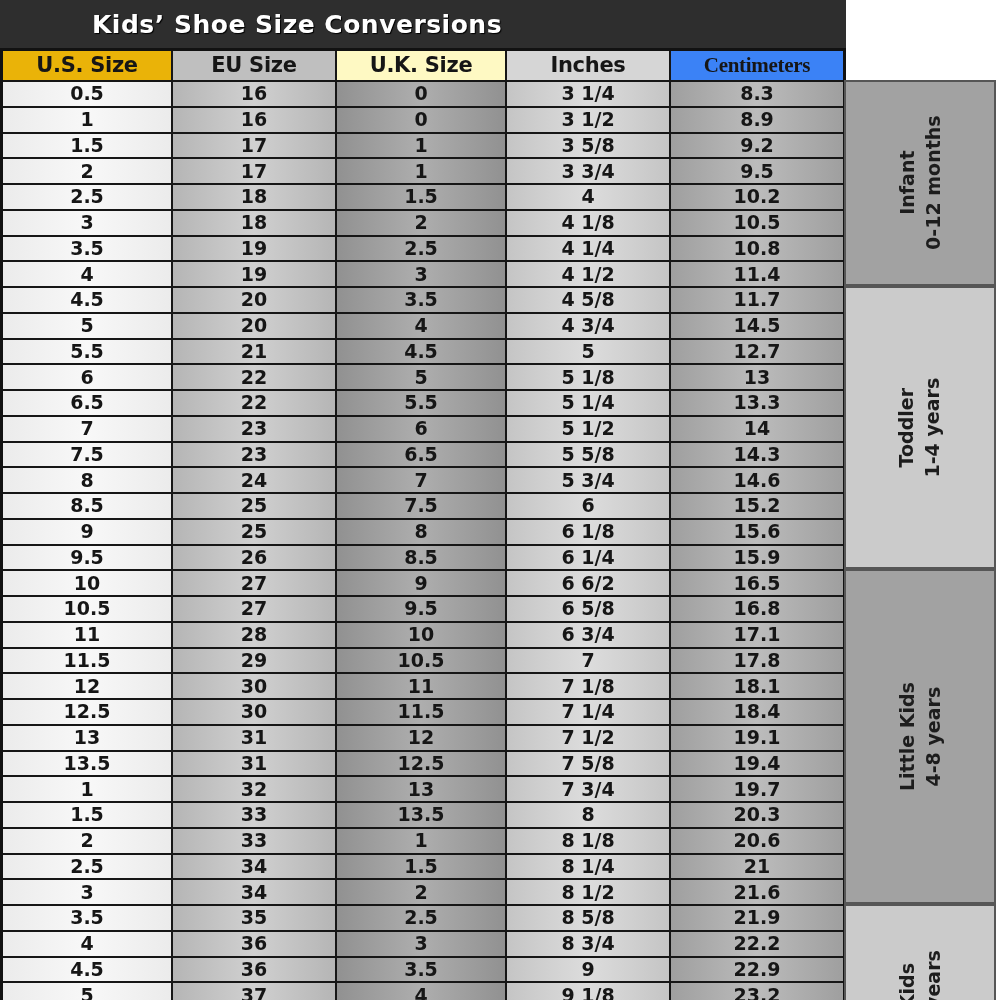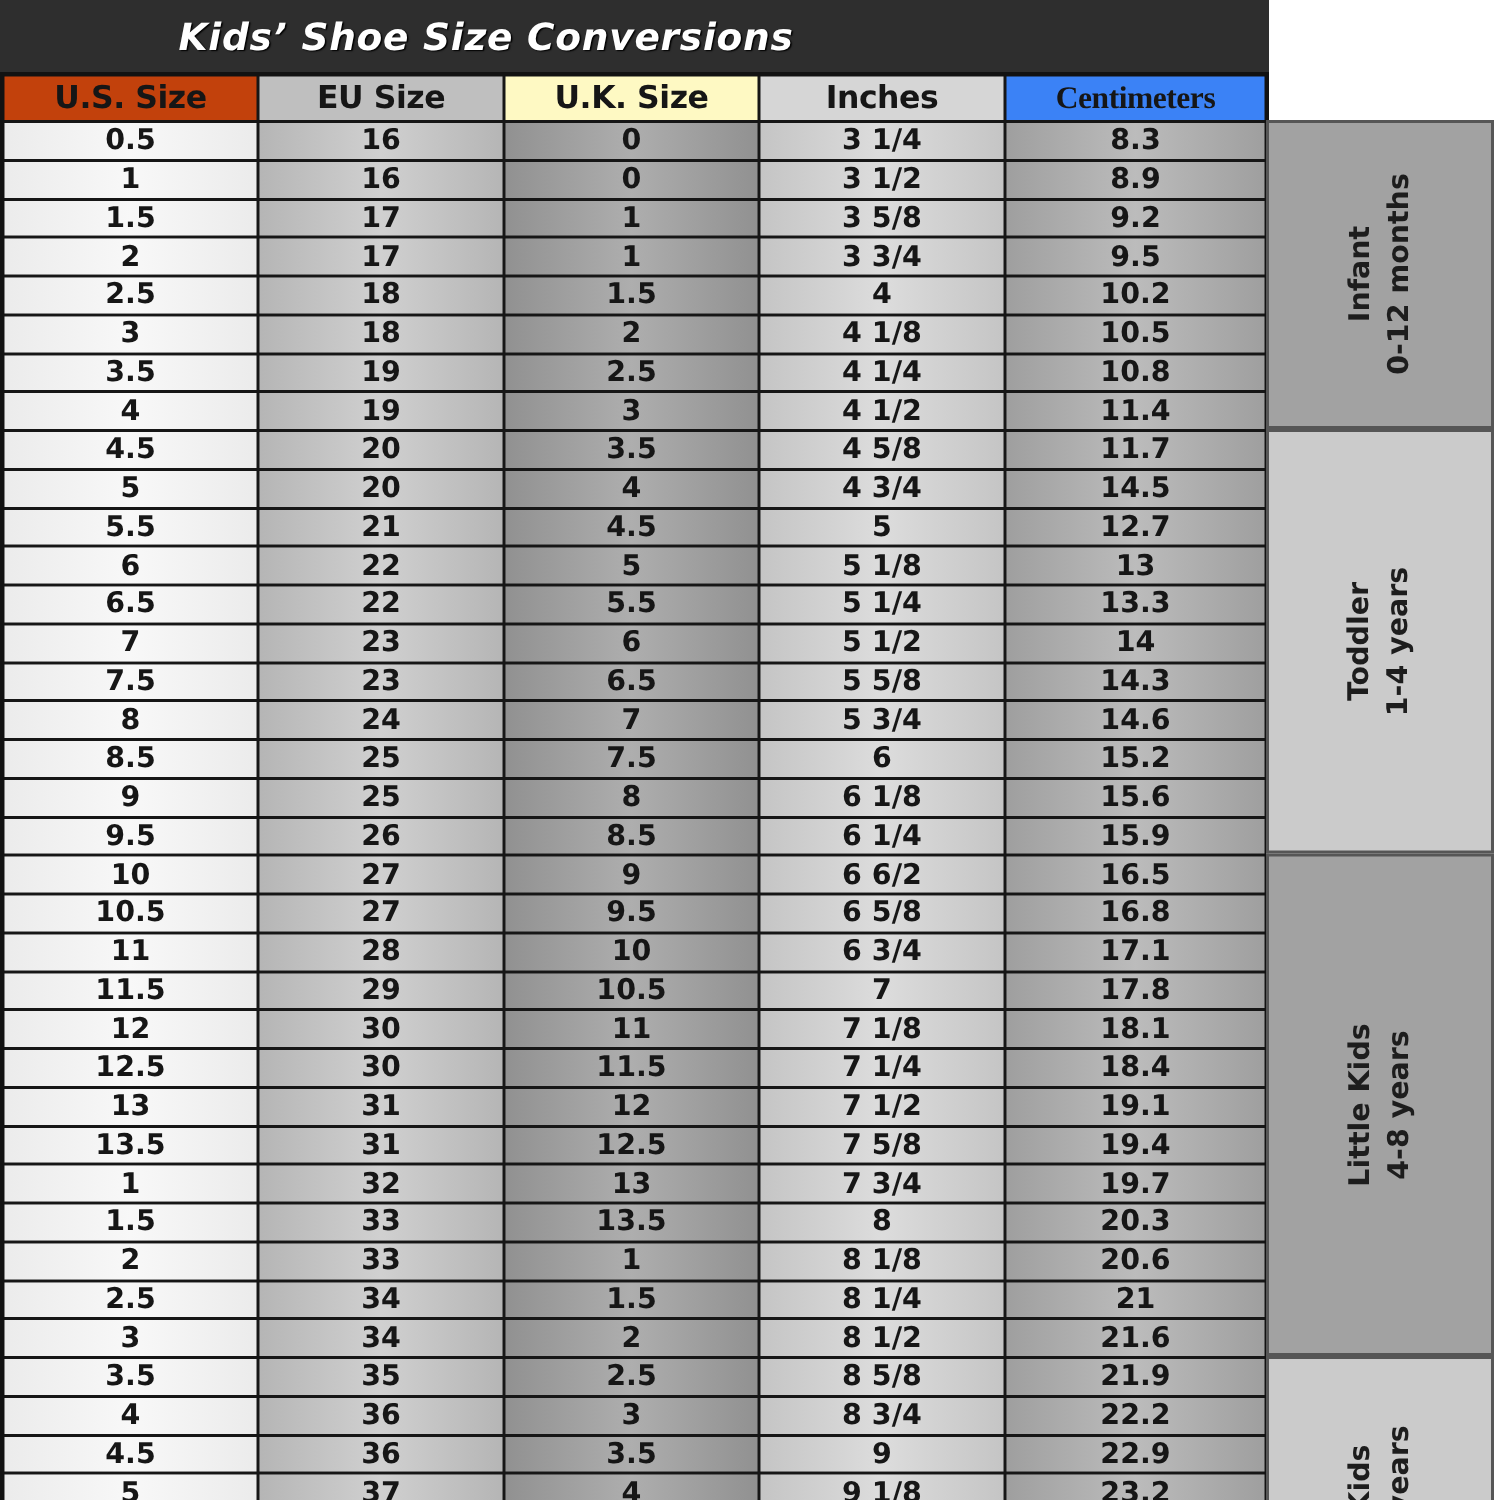--- a/index.html
+++ b/index.html
@@ -7,43 +7,43 @@
     position:relative;width:1000px;height:1000px;overflow:hidden;background:#fff;
     font-family:"DejaVu Sans","Liberation Sans",sans-serif;font-weight:bold;color:#161616;
     --row-pitch:25.75px;
   }
   
   .title-bar{
     position:absolute;top:0;left:0;width:846px;height:48px;background:#2e2e2e;
     display:flex;align-items:center;
   }
   .title-bar .title{
-    padding-left:119px;color:#ffffff;font-size:25px;letter-spacing:.5px;
-    text-shadow:1px 1px 1px #000;white-space:nowrap;font-style:italic;
+    padding-left:92px;color:#ffffff;font-size:25px;letter-spacing:.5px;
+    text-shadow:1px 1px 1px #000;white-space:nowrap;
   }
   
   .grid{
     position:absolute;top:48px;left:0;width:846px;box-sizing:border-box;
     display:grid;
     grid-template-columns:168px 162px 168px 162px 172px;
     grid-template-rows:29px repeat(36,23.75px);
     gap:2px;background:#161616;border:3px solid #121212;
   }
   .cell{
     display:flex;align-items:center;justify-content:center;
     font-size:19px;line-height:1;white-space:nowrap;overflow:hidden;
   }
   .hdr{font-size:21px;letter-spacing:-0.3px;}
   
   .c-us{background-color:#f5f5f5;background-image:linear-gradient(90deg,rgba(0,0,0,.04),rgba(255,255,255,.3) 50%,rgba(0,0,0,.04));}
   .c-eu{background-color:#c3c3c3;background-image:linear-gradient(90deg,rgba(0,0,0,.07),rgba(255,255,255,.22) 50%,rgba(0,0,0,.07));}
   .c-uk{background-color:#9c9c9c;background-image:linear-gradient(90deg,rgba(0,0,0,.07),rgba(255,255,255,.18) 50%,rgba(0,0,0,.07));}
   .c-in{background-color:#d1d1d1;background-image:linear-gradient(90deg,rgba(0,0,0,.06),rgba(255,255,255,.25) 50%,rgba(0,0,0,.06));}
   .c-cm{background-color:#ababab;background-image:linear-gradient(90deg,rgba(0,0,0,.07),rgba(255,255,255,.2) 50%,rgba(0,0,0,.07));}
-  .h-us{background-color:#c2410c;}
+  .h-us{background-color:#eab308;}
   .h-eu{background-color:#bfbfbf;}
   .h-uk{background-color:#fef9c3;}
   .h-in{background-color:#d6d6d6;}
   .h-cm{background-color:#3b82f6;font-family:Liberation Serif, serif;}
   
   .sidebar{
     position:absolute;top:80px;left:844px;width:152px;
     display:flex;flex-direction:column;
   }
   .group{

